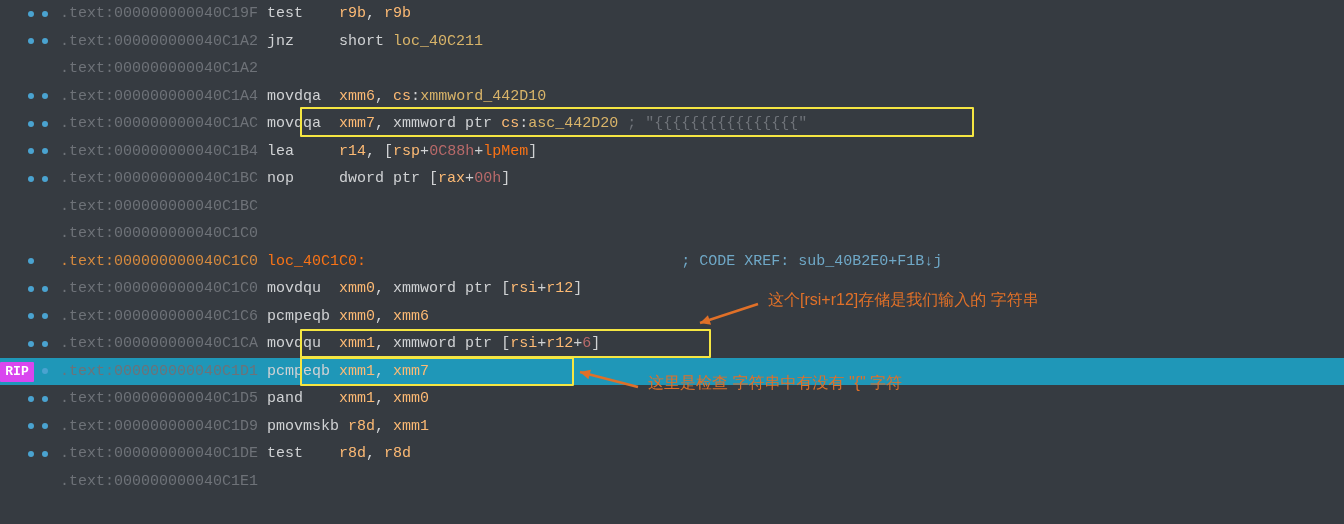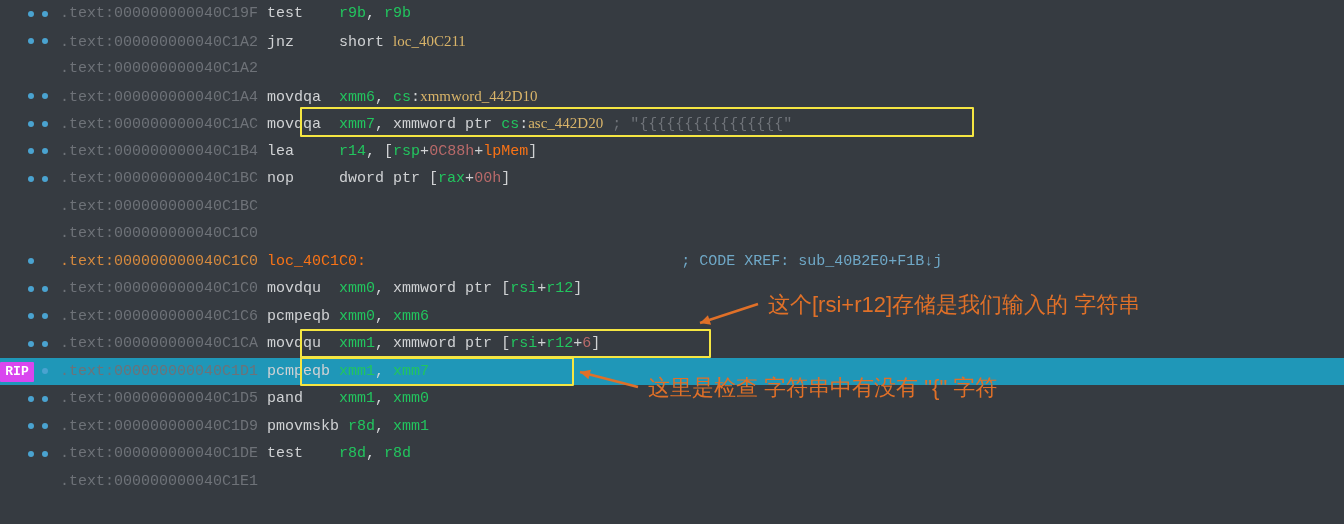--- a/index.html
+++ b/index.html
@@ -79,24 +79,24 @@
     z-index: 4;
     top: 4px;
     border-radius: 1px;
   }
 
   
   .c-dim   { color: #6e7278; }   
   .c-seg   { color: #d78a3e; }   
   .c-addr  { color: #d78a3e; }
   .c-mnem  { color: #d0d2d4; }   
-  .c-reg   { color: #22c55e; }   
+  .c-reg   { color: #fdba74; }   
   .c-num   { color: #b96a6a; }   
   .c-kw    { color: #d0d2d4; }   
-  .c-id    { color: #d9b469; font-family: Liberation Serif, serif; }   
+  .c-id    { color: #d9b469; }   
   .c-label { color: #f97316; }
   .c-cmt   { color: #6fa8c7; }   
   .c-str   { color: #6e7278; }   
   .c-lp    { color: #f97316; }   
   .c-short { color: #d0d2d4; }
   .c-white { color: #d0d2d4; }
 
   
   .hlbox {
     position: absolute;
@@ -108,21 +108,21 @@
 
   
   .annot {
     position: absolute;
     z-index: 6;
     pointer-events: none;
   }
   .annot-text {
     color: #e07028;
     font-family: "Microsoft YaHei", sans-serif;
-    font-size: 22px;
+    font-size: 16px;
     font-weight: 500;
     white-space: pre;
   }
   svg.arrow path {
     stroke: #e07028;
     stroke-width: 2.5;
     fill: none;
   }
   svg.arrow .head {
     fill: #e07028;

